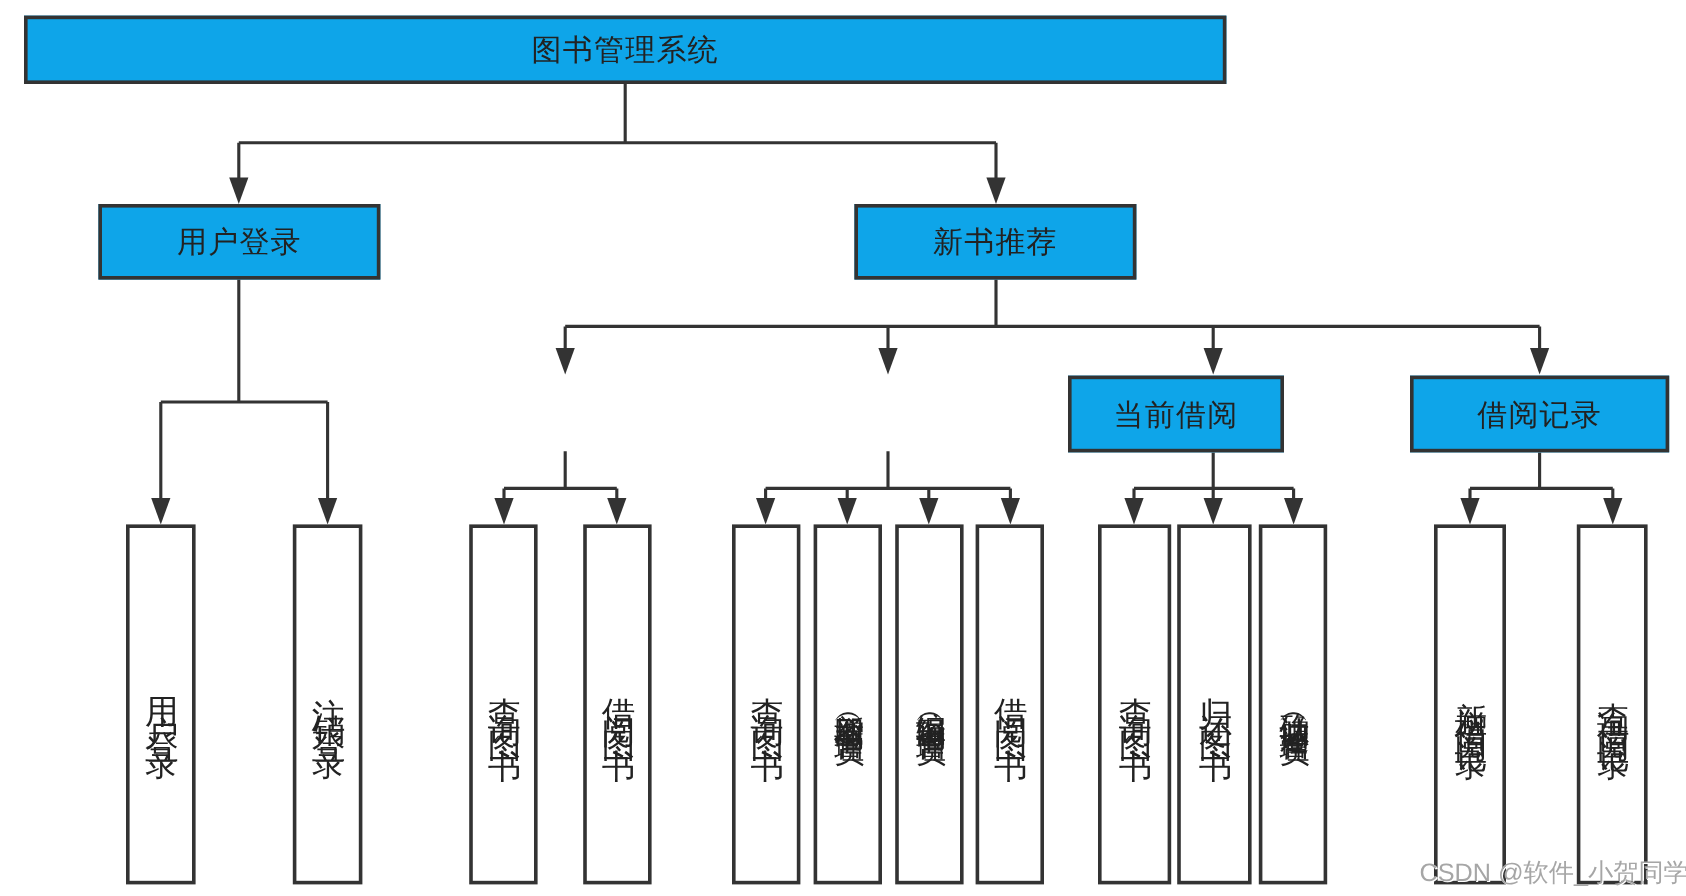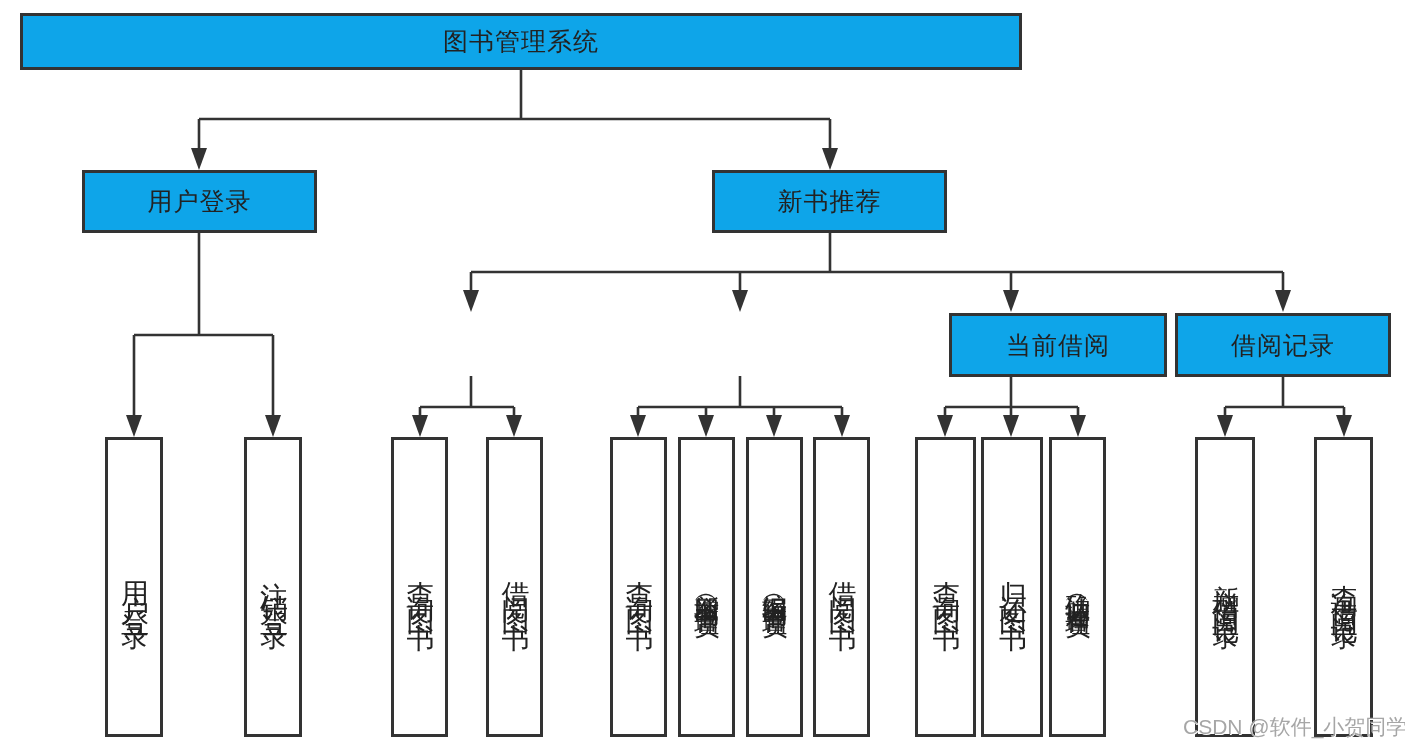--- a/index.html
+++ b/index.html
@@ -91,21 +91,21 @@
       <polygon points="1217,415 1233,415 1225,437"></polygon>
       <polygon points="1336,415 1352,415 1344,437"></polygon>
     </g>
   </svg>
 
   <div class="node" style="left:20px; top:13px; width:1002px; height:57px;">图书管理系统</div>
 
   <div class="node" style="left:82px; top:170px; width:235px; height:63px;">用户登录</div>
   <div class="node" style="left:712px; top:170px; width:235px; height:63px;">新书推荐</div>
 
-  <div class="node" style="left:949px; top:313px; width:218px; height:64px;">当前借阅</div>
+  <div class="node" style="left:890px; top:313px; width:180px; height:64px;">当前借阅</div>
   <div class="node" style="left:1175px; top:313px; width:216px; height:64px;">借阅记录</div>
 
   <div class="leaf" style="left:105px; width:58px;">
     <span class="vtext">用户登录</span>
   </div>
   <div class="leaf" style="left:244px; width:58px;">
     <span class="vtext">注销登录</span>
   </div>
 
   <div class="leaf" style="left:391px; width:57px;">

